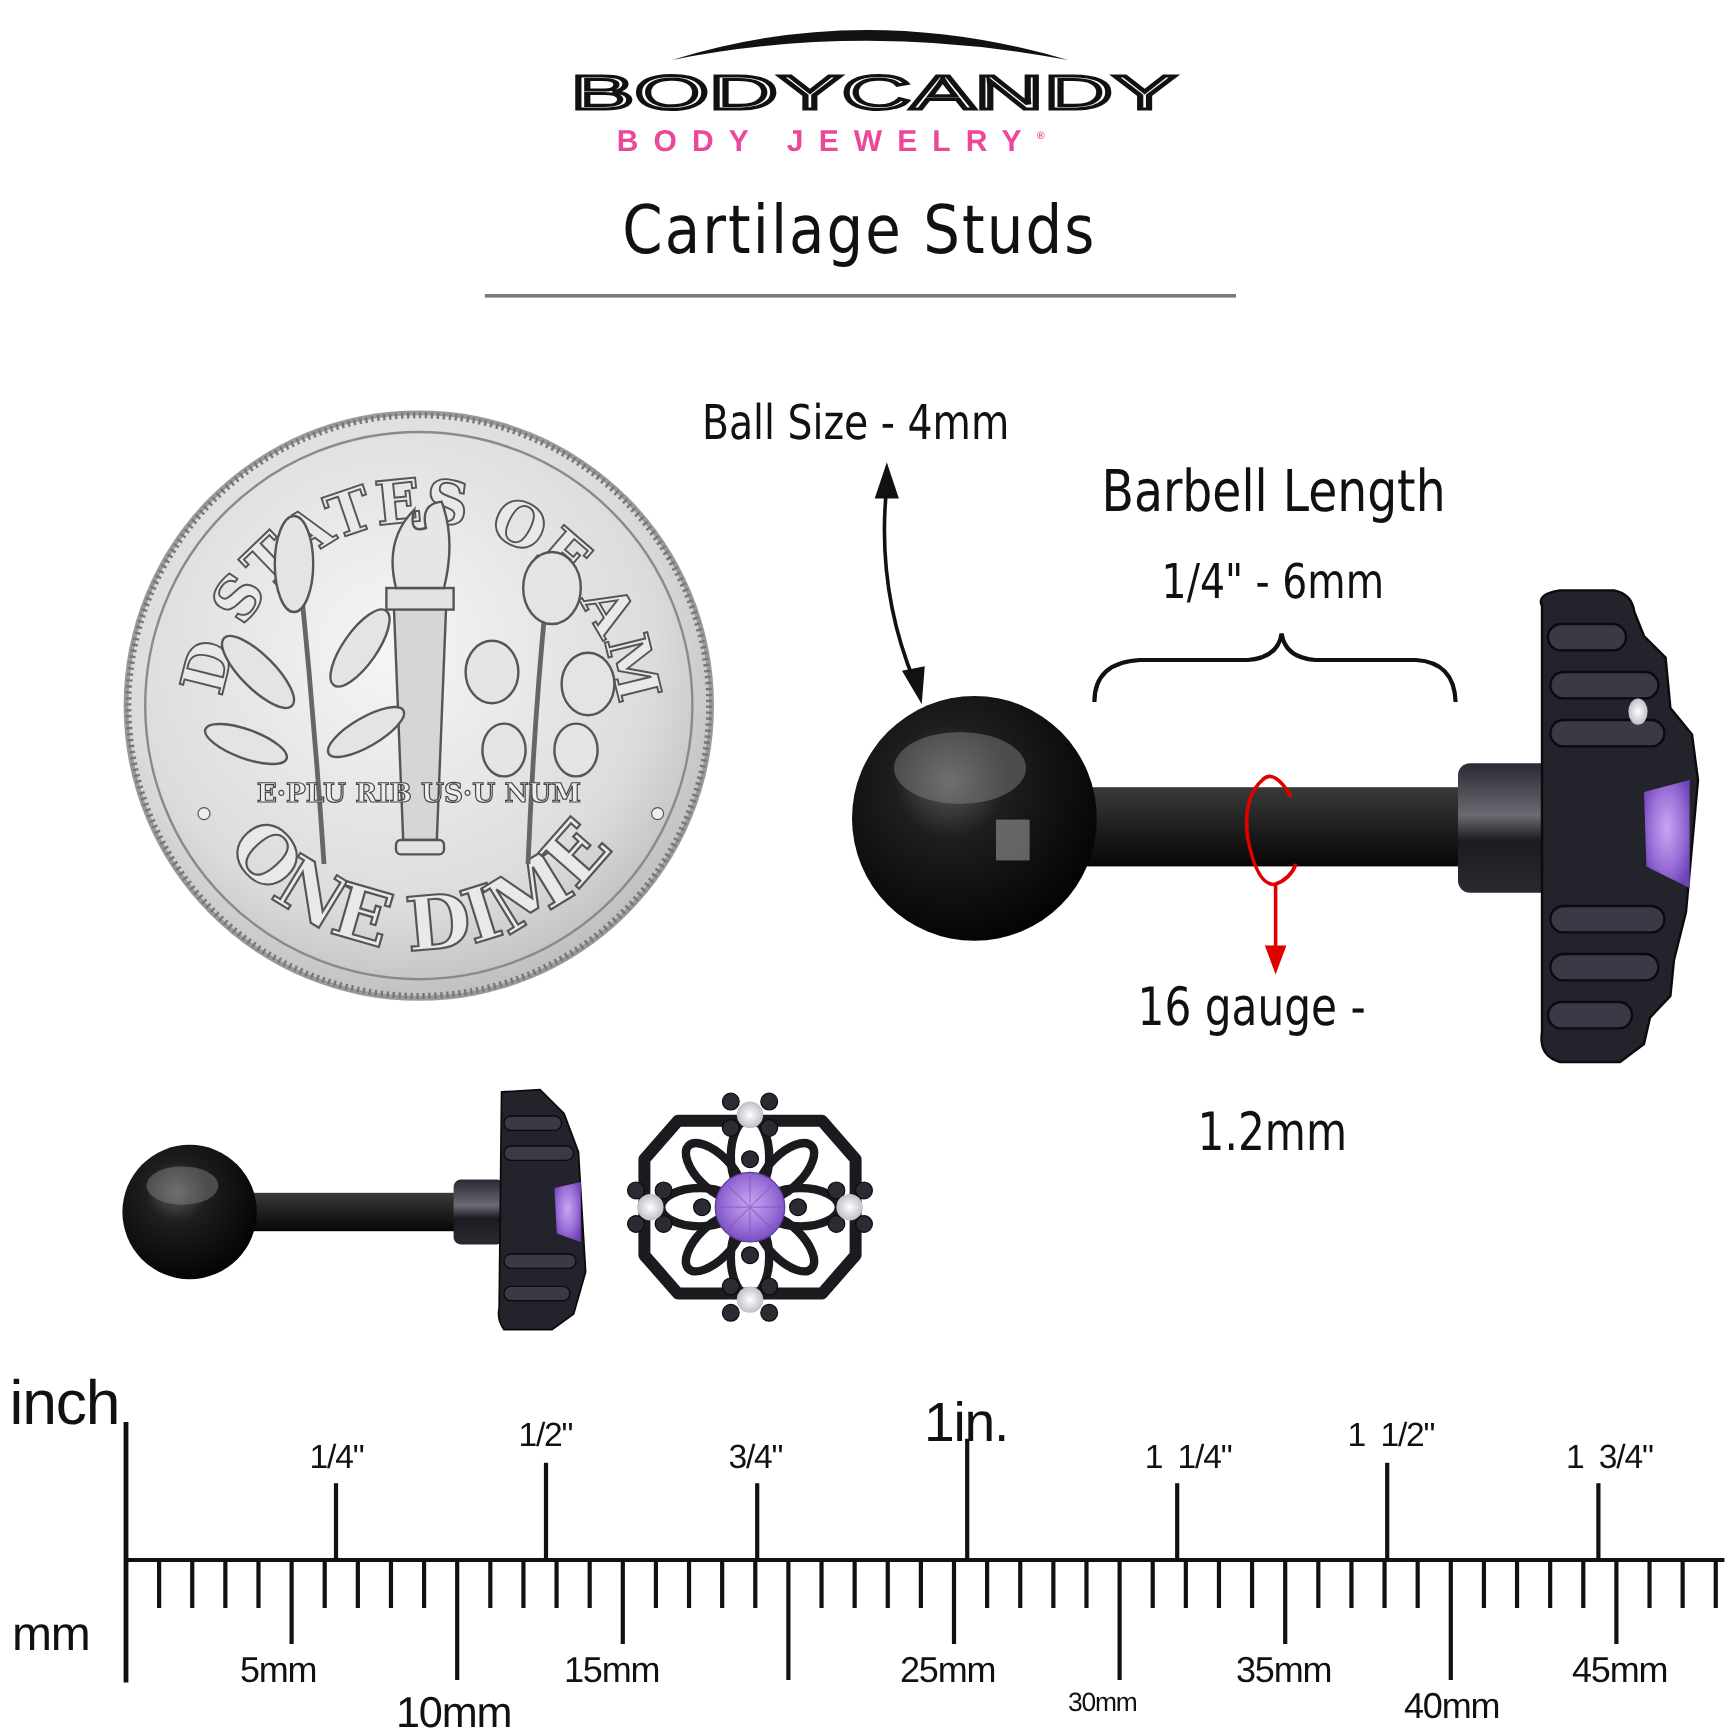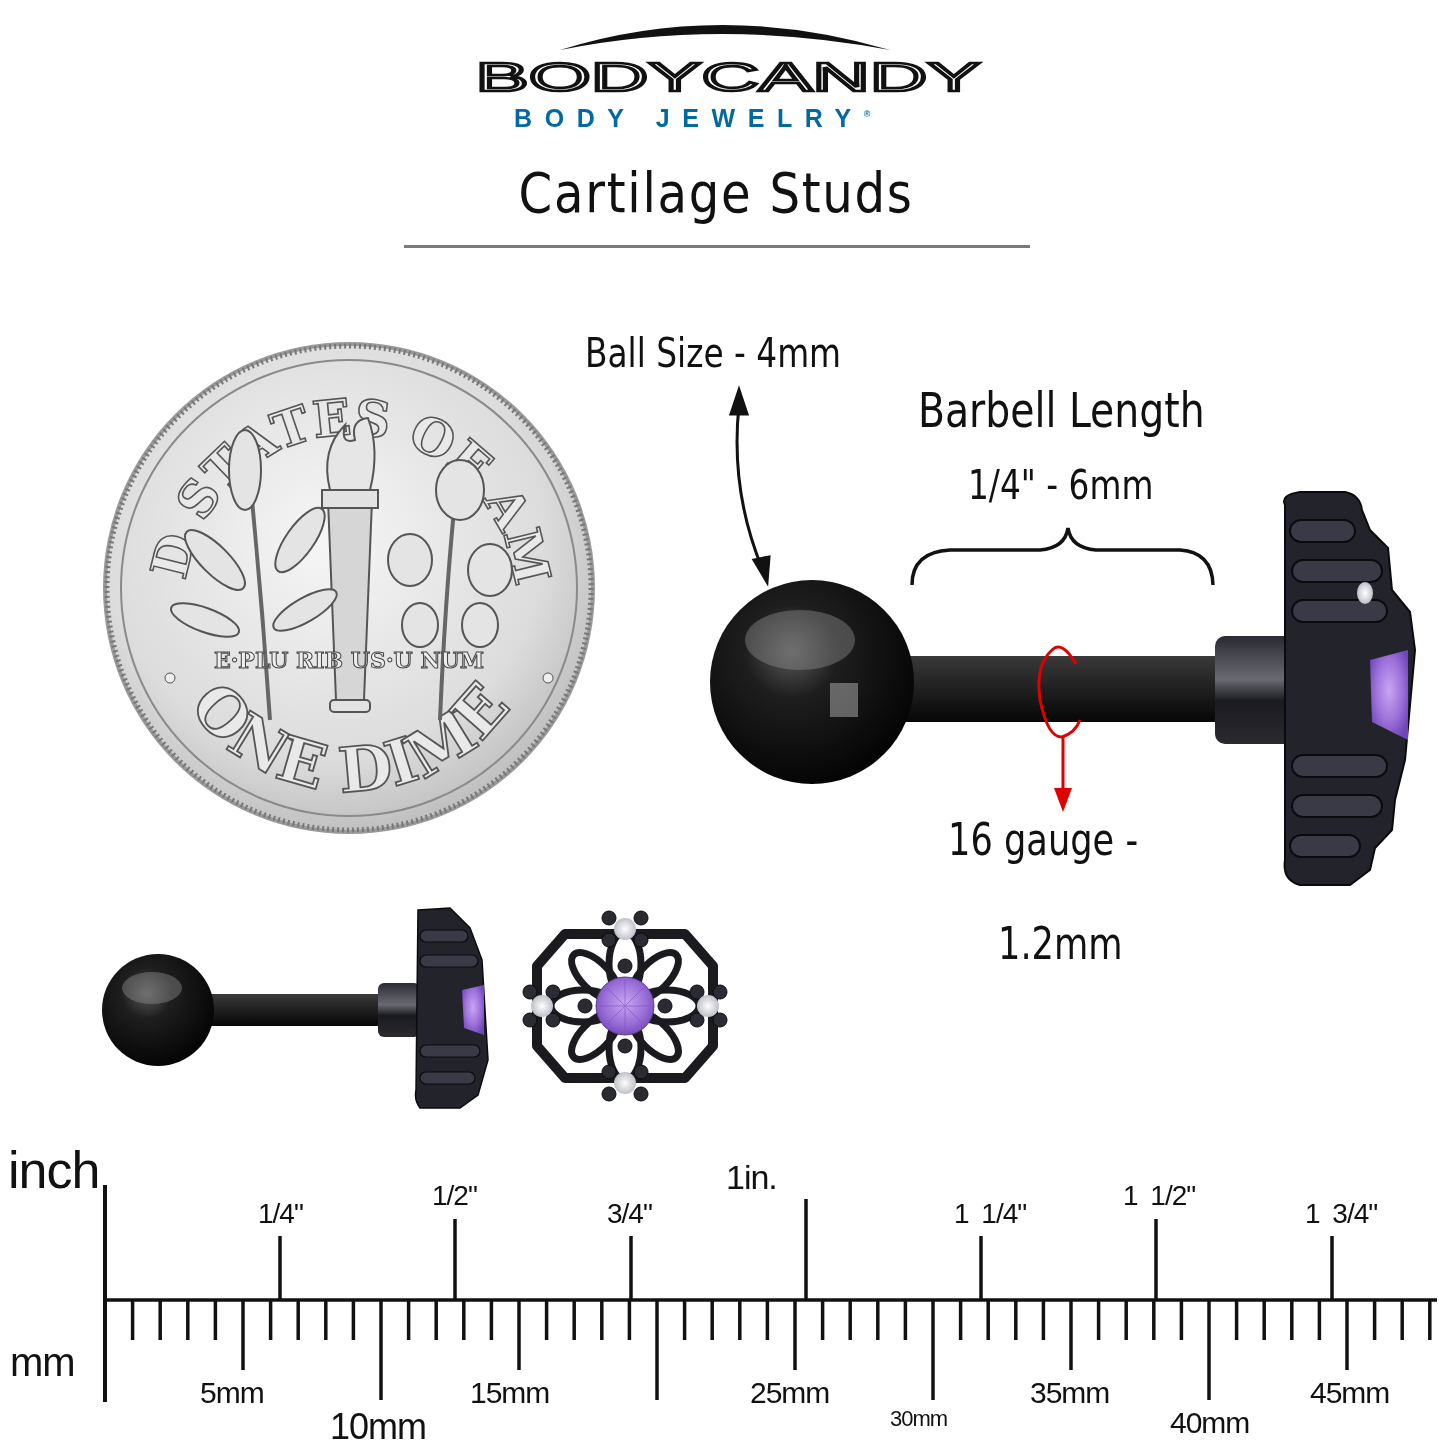--- a/index.html
+++ b/index.html
@@ -1,21 +1,21 @@
 <!DOCTYPE html>
 <html><head>
 <meta charset="utf-8">
 <style>
   html, body { margin: 0; padding: 0; background: #ffffff; }
   body { width: 1445px; height: 1445px; position: relative; overflow: hidden;
          font-family: "Liberation Sans", sans-serif; color: #111; }
   .abs { position: absolute; }
   .logo-word { position: absolute; left: 472px; top: 58px; width: 512px; height: 50px; }
   .logo-sub { position: absolute; left: 514px; top: 104px; font-family: "Liberation Sans", sans-serif;
-              font-weight: bold; font-size: 25px; letter-spacing: 12.6px; color: #0369a1; white-space: nowrap; }
+              font-weight: bold; font-size: 25px; letter-spacing: 12.6px; color: #ec4899; white-space: nowrap; }
   .logo-sub sup { font-size: 9px; letter-spacing: 0; vertical-align: 10px; }
   .title { position: absolute; left: 0; width: 1432px; top: 160px; text-align: center;
            font-family: "DejaVu Sans", sans-serif; font-weight: normal; font-size: 56px;
            letter-spacing: 2px; color: #111; transform: scaleX(0.86); transform-origin: 717px 0; }
   .title-rule { position: absolute; left: 404px; top: 245px; width: 626px; height: 3px; background: #7a7a7a; }
   .anno { position: absolute; font-family: "DejaVu Sans", sans-serif; color: #111; white-space: nowrap;
           transform-origin: 0 0; }
   svg { position: absolute; left: 0; top: 0; }
   .rlabel { position: absolute; font-family: "Liberation Sans", sans-serif; color: #111;
             white-space: nowrap; letter-spacing: -1px; }
@@ -275,21 +275,21 @@
 <div class="anno" style="left:968px;top:462px;font-size:40px;transform:scaleX(0.82)">1/4" - 6mm</div>
 <div class="anno" style="left:948px;top:814px;font-size:44px;transform:scaleX(0.80)">16 gauge -</div>
 <div class="anno" style="left:998px;top:918px;font-size:44px;transform:scaleX(0.80)">1.2mm</div>
 
 <div class="rlabel" style="left:8px;top:1140px;font-size:52px">inch</div>
 <div class="rlabel" style="left:10px;top:1340px;font-size:40px">mm</div>
 
 <div class="rlabel" style="left:258px;top:1198px;font-size:28px">1/4"</div>
 <div class="rlabel" style="left:432px;top:1180px;font-size:28px">1/2"</div>
 <div class="rlabel" style="left:607px;top:1198px;font-size:28px">3/4"</div>
-<div class="rlabel" style="left:726px;top:1158px;font-size:34px">1in.</div>
+<div class="rlabel" style="left:770px;top:1158px;font-size:46px">1in.</div>
 <div class="rlabel" style="left:954px;top:1198px;font-size:28px;word-spacing:6px">1 1/4"</div>
 <div class="rlabel" style="left:1123px;top:1180px;font-size:28px;word-spacing:6px">1 1/2"</div>
 <div class="rlabel" style="left:1305px;top:1198px;font-size:28px;word-spacing:6px">1 3/4"</div>
 
 <div class="rlabel" style="left:200px;top:1376px;font-size:30px">5mm</div>
 <div class="rlabel" style="left:330px;top:1406px;font-size:36px">10mm</div>
 <div class="rlabel" style="left:470px;top:1376px;font-size:30px">15mm</div>
 <div class="rlabel" style="left:612px;top:1484px;font-size:30px">20mm</div>
 <div class="rlabel" style="left:750px;top:1376px;font-size:30px">25mm</div>
 <div class="rlabel" style="left:890px;top:1406px;font-size:22px">30mm</div>

